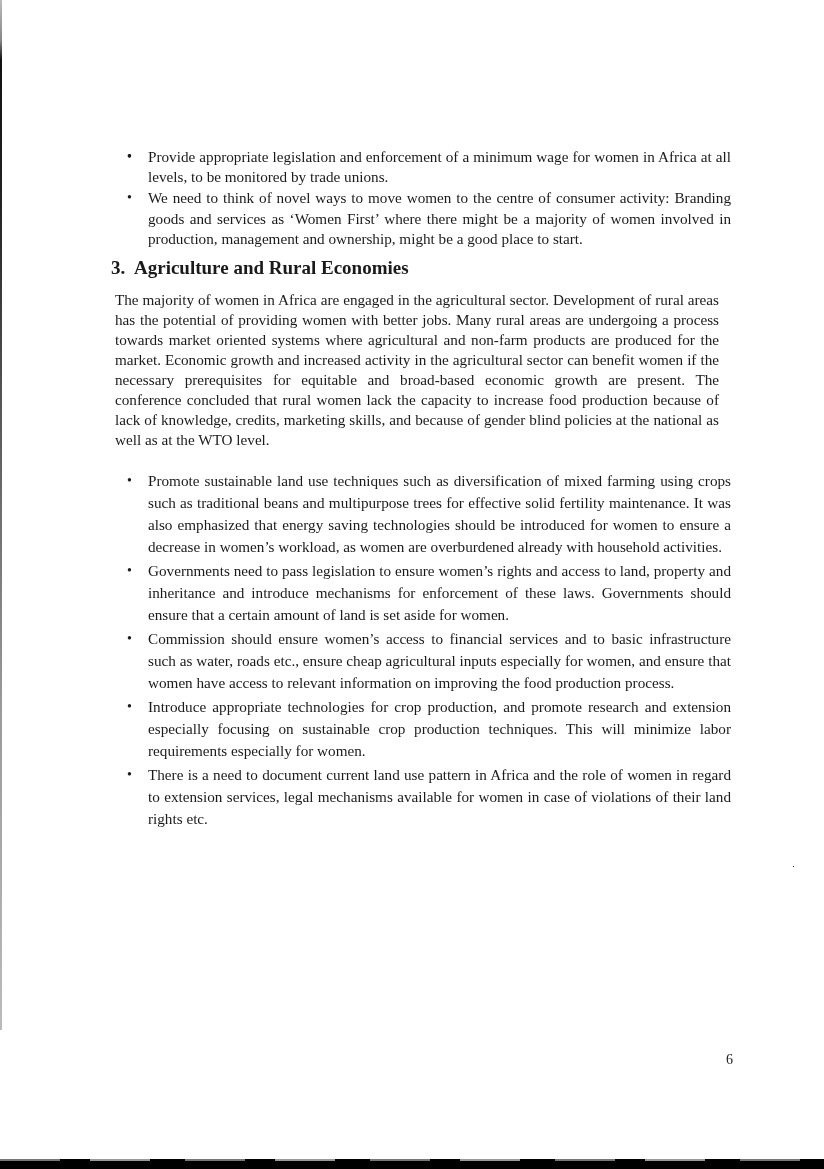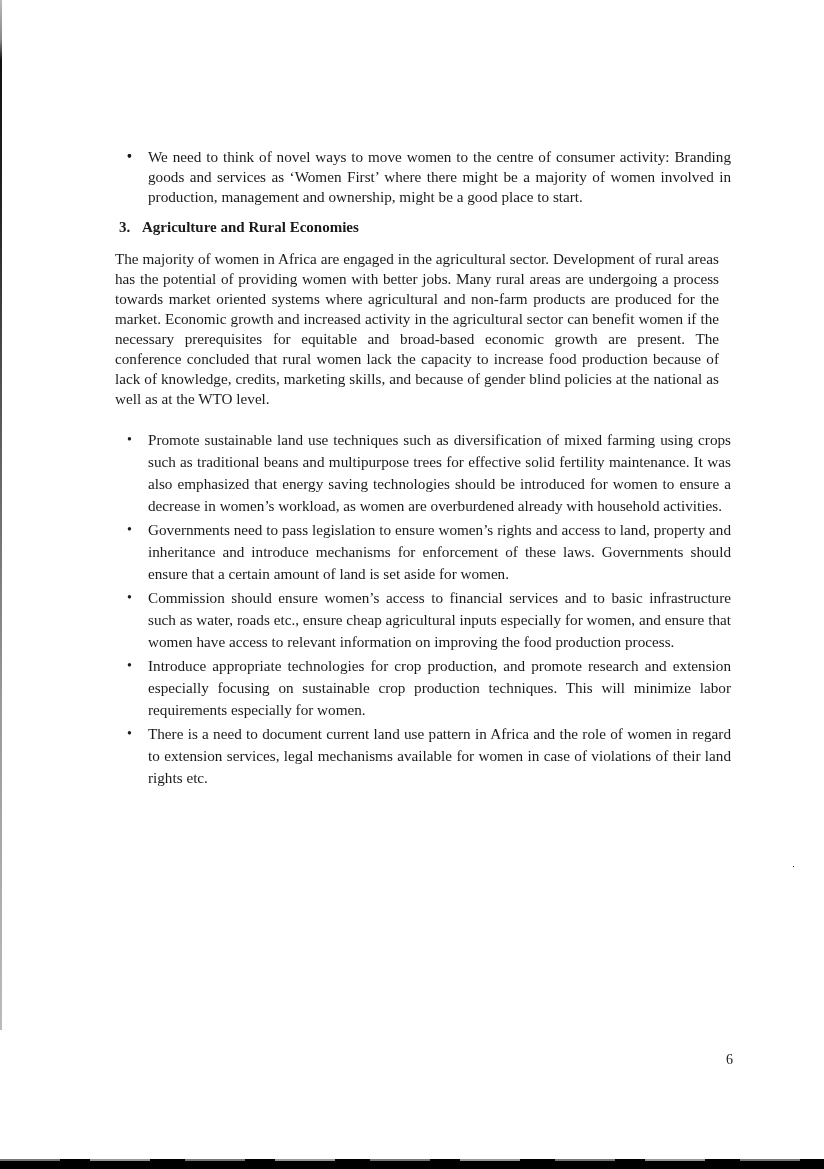--- a/index.html
+++ b/index.html
@@ -73,23 +73,23 @@
     }
     ul.top-bullets li {
       line-height: 20.2px;
       margin-bottom: 1px;
     }
     ul.lower-bullets li {
       line-height: 22px;
       margin-bottom: 2px;
     }
     .section-heading {
-      margin: 9px 0 0 16px;
+      margin: 9px 0 0 8px;
       font-weight: bold;
-      font-size: 15px;
+      font-size: 19px;
       line-height: 20px;
     }
     .section-heading .num {
       display: inline-block;
       width: 23px;
     }
     p.body-para {
       margin: 12px;
       text-align: justify;
       line-height: 20px;
@@ -114,20 +114,21 @@
 <div class="stray-dot"></div>
 
 <div class="page">
 
   <ul class="bullets top-bullets">
     <li>
       <span class="dot">•</span>
     </li>
     <li>
       <span class="dot">•</span>
+      <span>Provide appropriate legislation and enforcement of a minimum wage for women in Africa at all levels, to be monitored by trade unions.</span>
     </li>
     <li>
       <span class="dot">•</span>
       <span>We need to think of novel ways to move women to the centre of consumer activity: Branding goods and services as ‘Women First’ where there might be a majority of women involved in production, management and ownership, might be a good place to start.</span>
     </li>
   </ul>
 
   <h3 class="section-heading">
     <span class="num">3.</span><span>Agriculture and Rural Economies</span>
   </h3>

